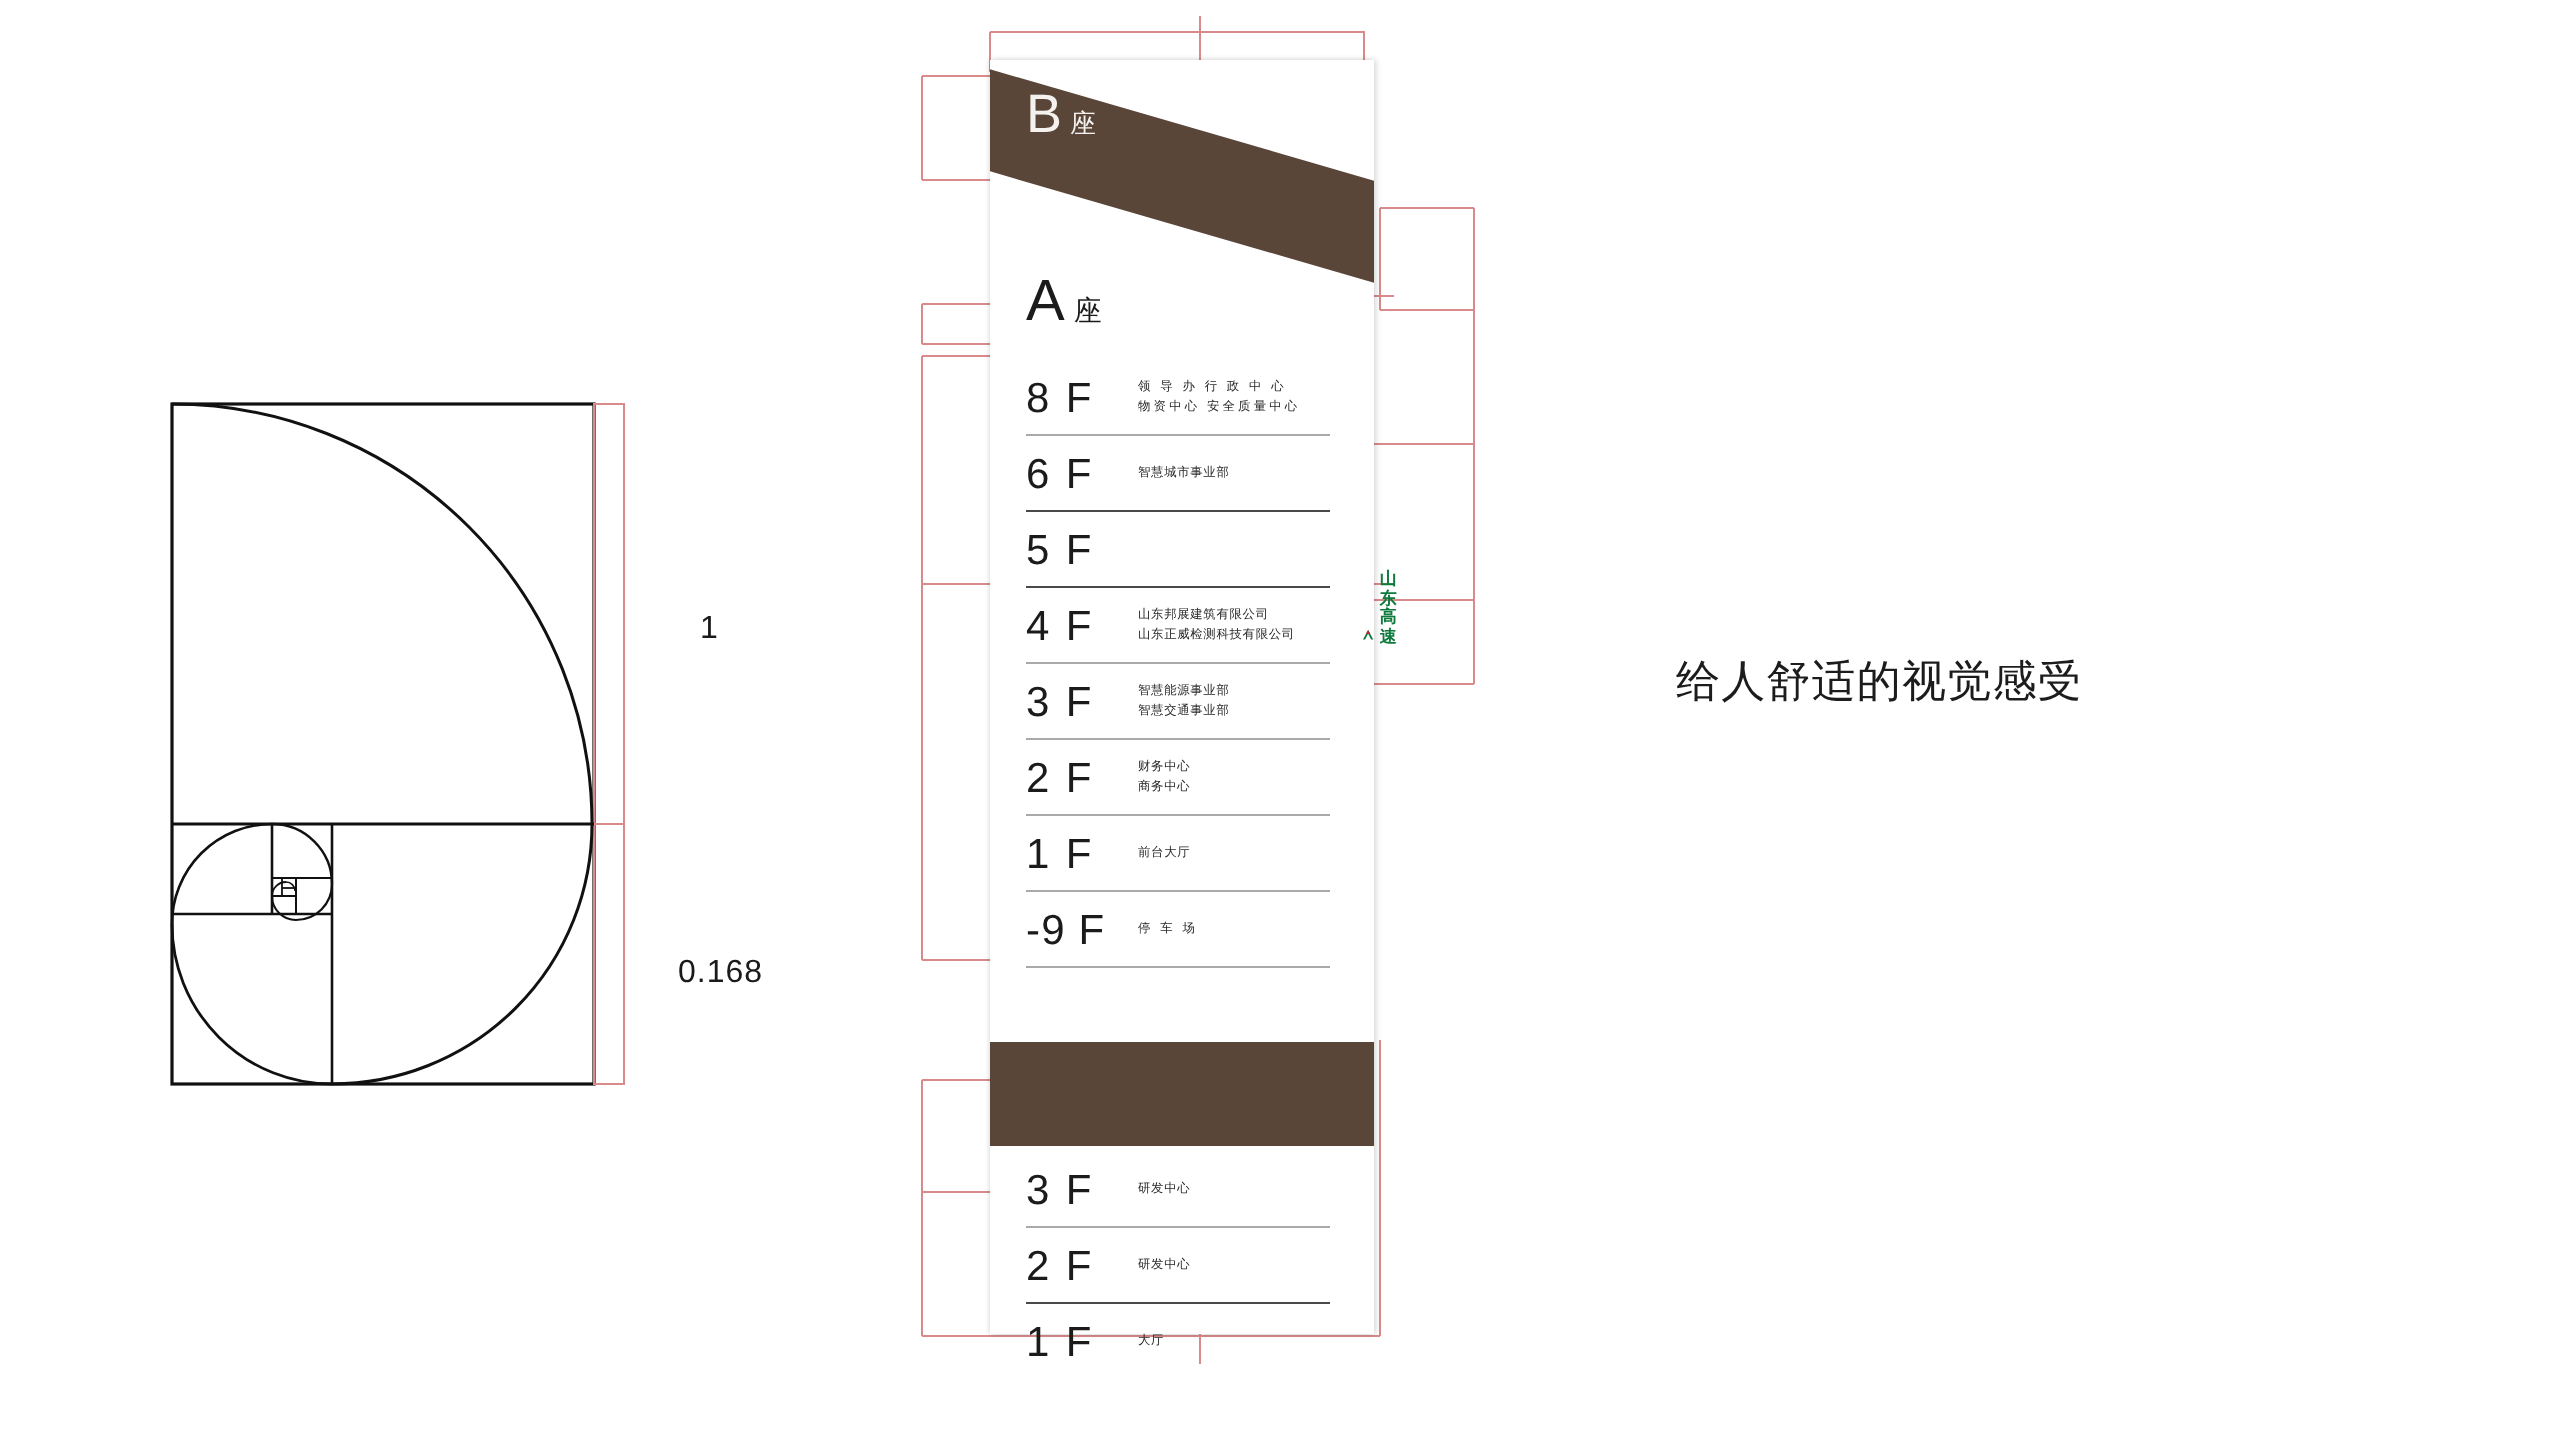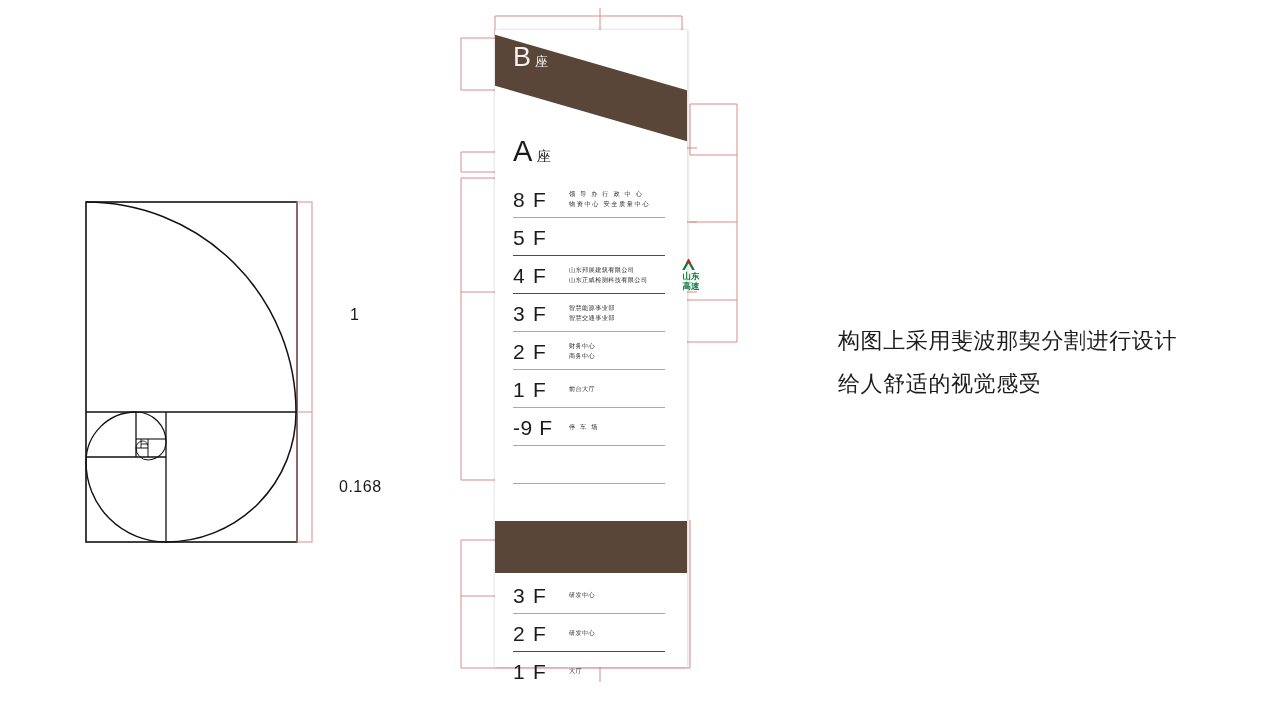--- a/index.html
+++ b/index.html
@@ -82,21 +82,21 @@
     display:flex; align-items:baseline; color:#f4f1ee;
   }
   #b-seat .big { font-size:27px; line-height:1; }
   #b-seat .sm  { font-size:13px; margin-left:4px; }
 
   #rows-b { top:546px; }
 
   
   #logo {
     position:absolute; left:186px; top:228px; width:20px; height:66px;
-    display:flex; flex-direction:column; align-items:flex-start;
+    display:flex; align-items:flex-end;
   }
   #logo .mark { width:15px; height:13px; }
   #logo .txt {
     margin-top:1px; font-size:8.5px; color:#0e7a3c; font-weight:bold;
     line-height:1.15; text-align:center; letter-spacing:0;
   }
 
   
   #caption { position:absolute; left:838px; top:320px; width:400px; }
   #caption p {
@@ -198,20 +198,26 @@
       <div class="rows" id="rows-a">
           <div class="row">
             <span class="fl">8 F</span>
             <span class="desc sparse">
               <div>领 导 办 行 政 中 心</div>
               <div>物资中心  安全质量中心</div>
             </span>
           </div>
           <div class="rule lite" style="top: 37px;"></div>
           <div class="rule dark" style="top: 75px;"></div>
+          <div class="row">
+            <span class="fl">6 F</span>
+            <span class="desc">
+              <div>智慧城市事业部</div>
+            </span>
+          </div>
           <div class="rule dark" style="top: 113px;"></div>
           <div class="row">
             <span class="fl">5 F</span>
           </div>
           <div class="rule lite" style="top: 151px;"></div>
           <div class="row">
             <span class="fl">4 F</span>
             <span class="desc">
               <div>山东邦展建筑有限公司</div>
               <div>山东正威检测科技有限公司</div>
@@ -283,17 +289,16 @@
           <path d="M7.5 0.5 L13.8 12 L11.2 12 L7.5 5 L3.8 12 L1.2 12 Z" fill="#0e7a3c"></path>
           <path d="M7.5 0.5 L10.2 5.4 L4.8 5.4 Z" fill="#b7282e"></path>
         </svg>
         <div class="txt">山东高速</div>
       </div>
 
     </div>
   </div>
 
   <div id="caption">
-    <p>构图上采用斐波那契分割进行设计</p>
     <p>给人舒适的视觉感受</p>
   </div>
 
 </div>
 
 </body></html>

